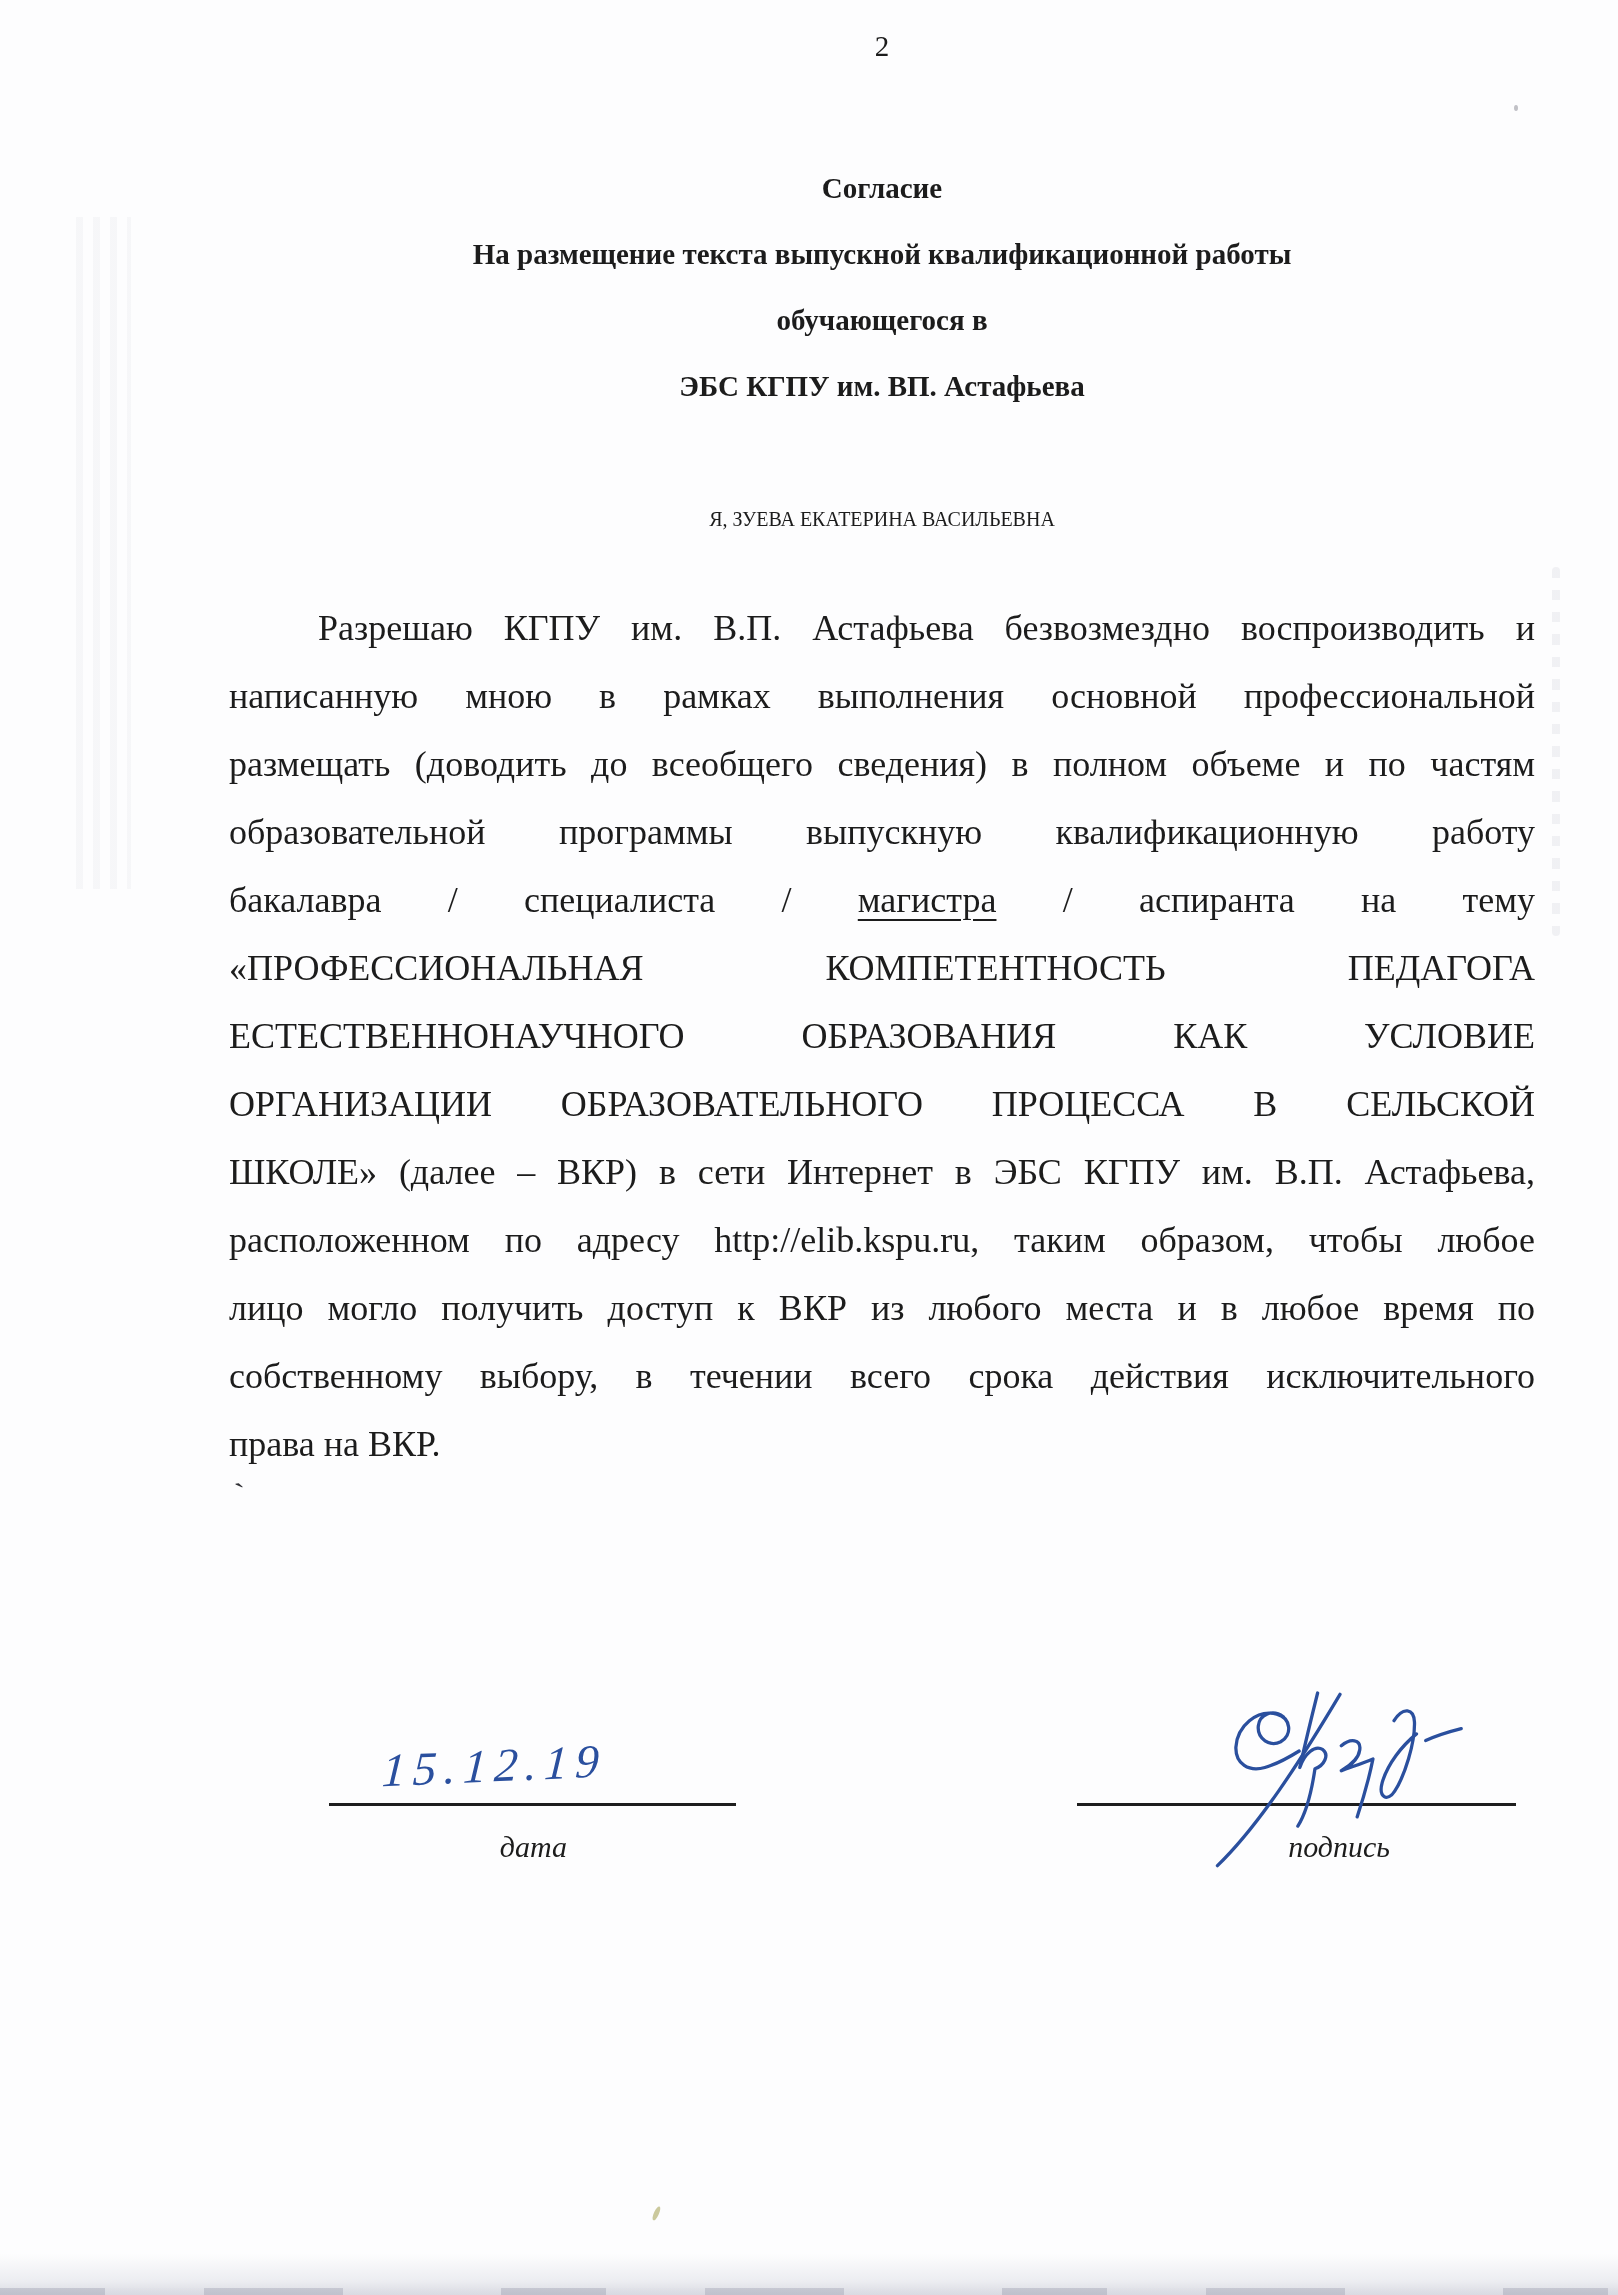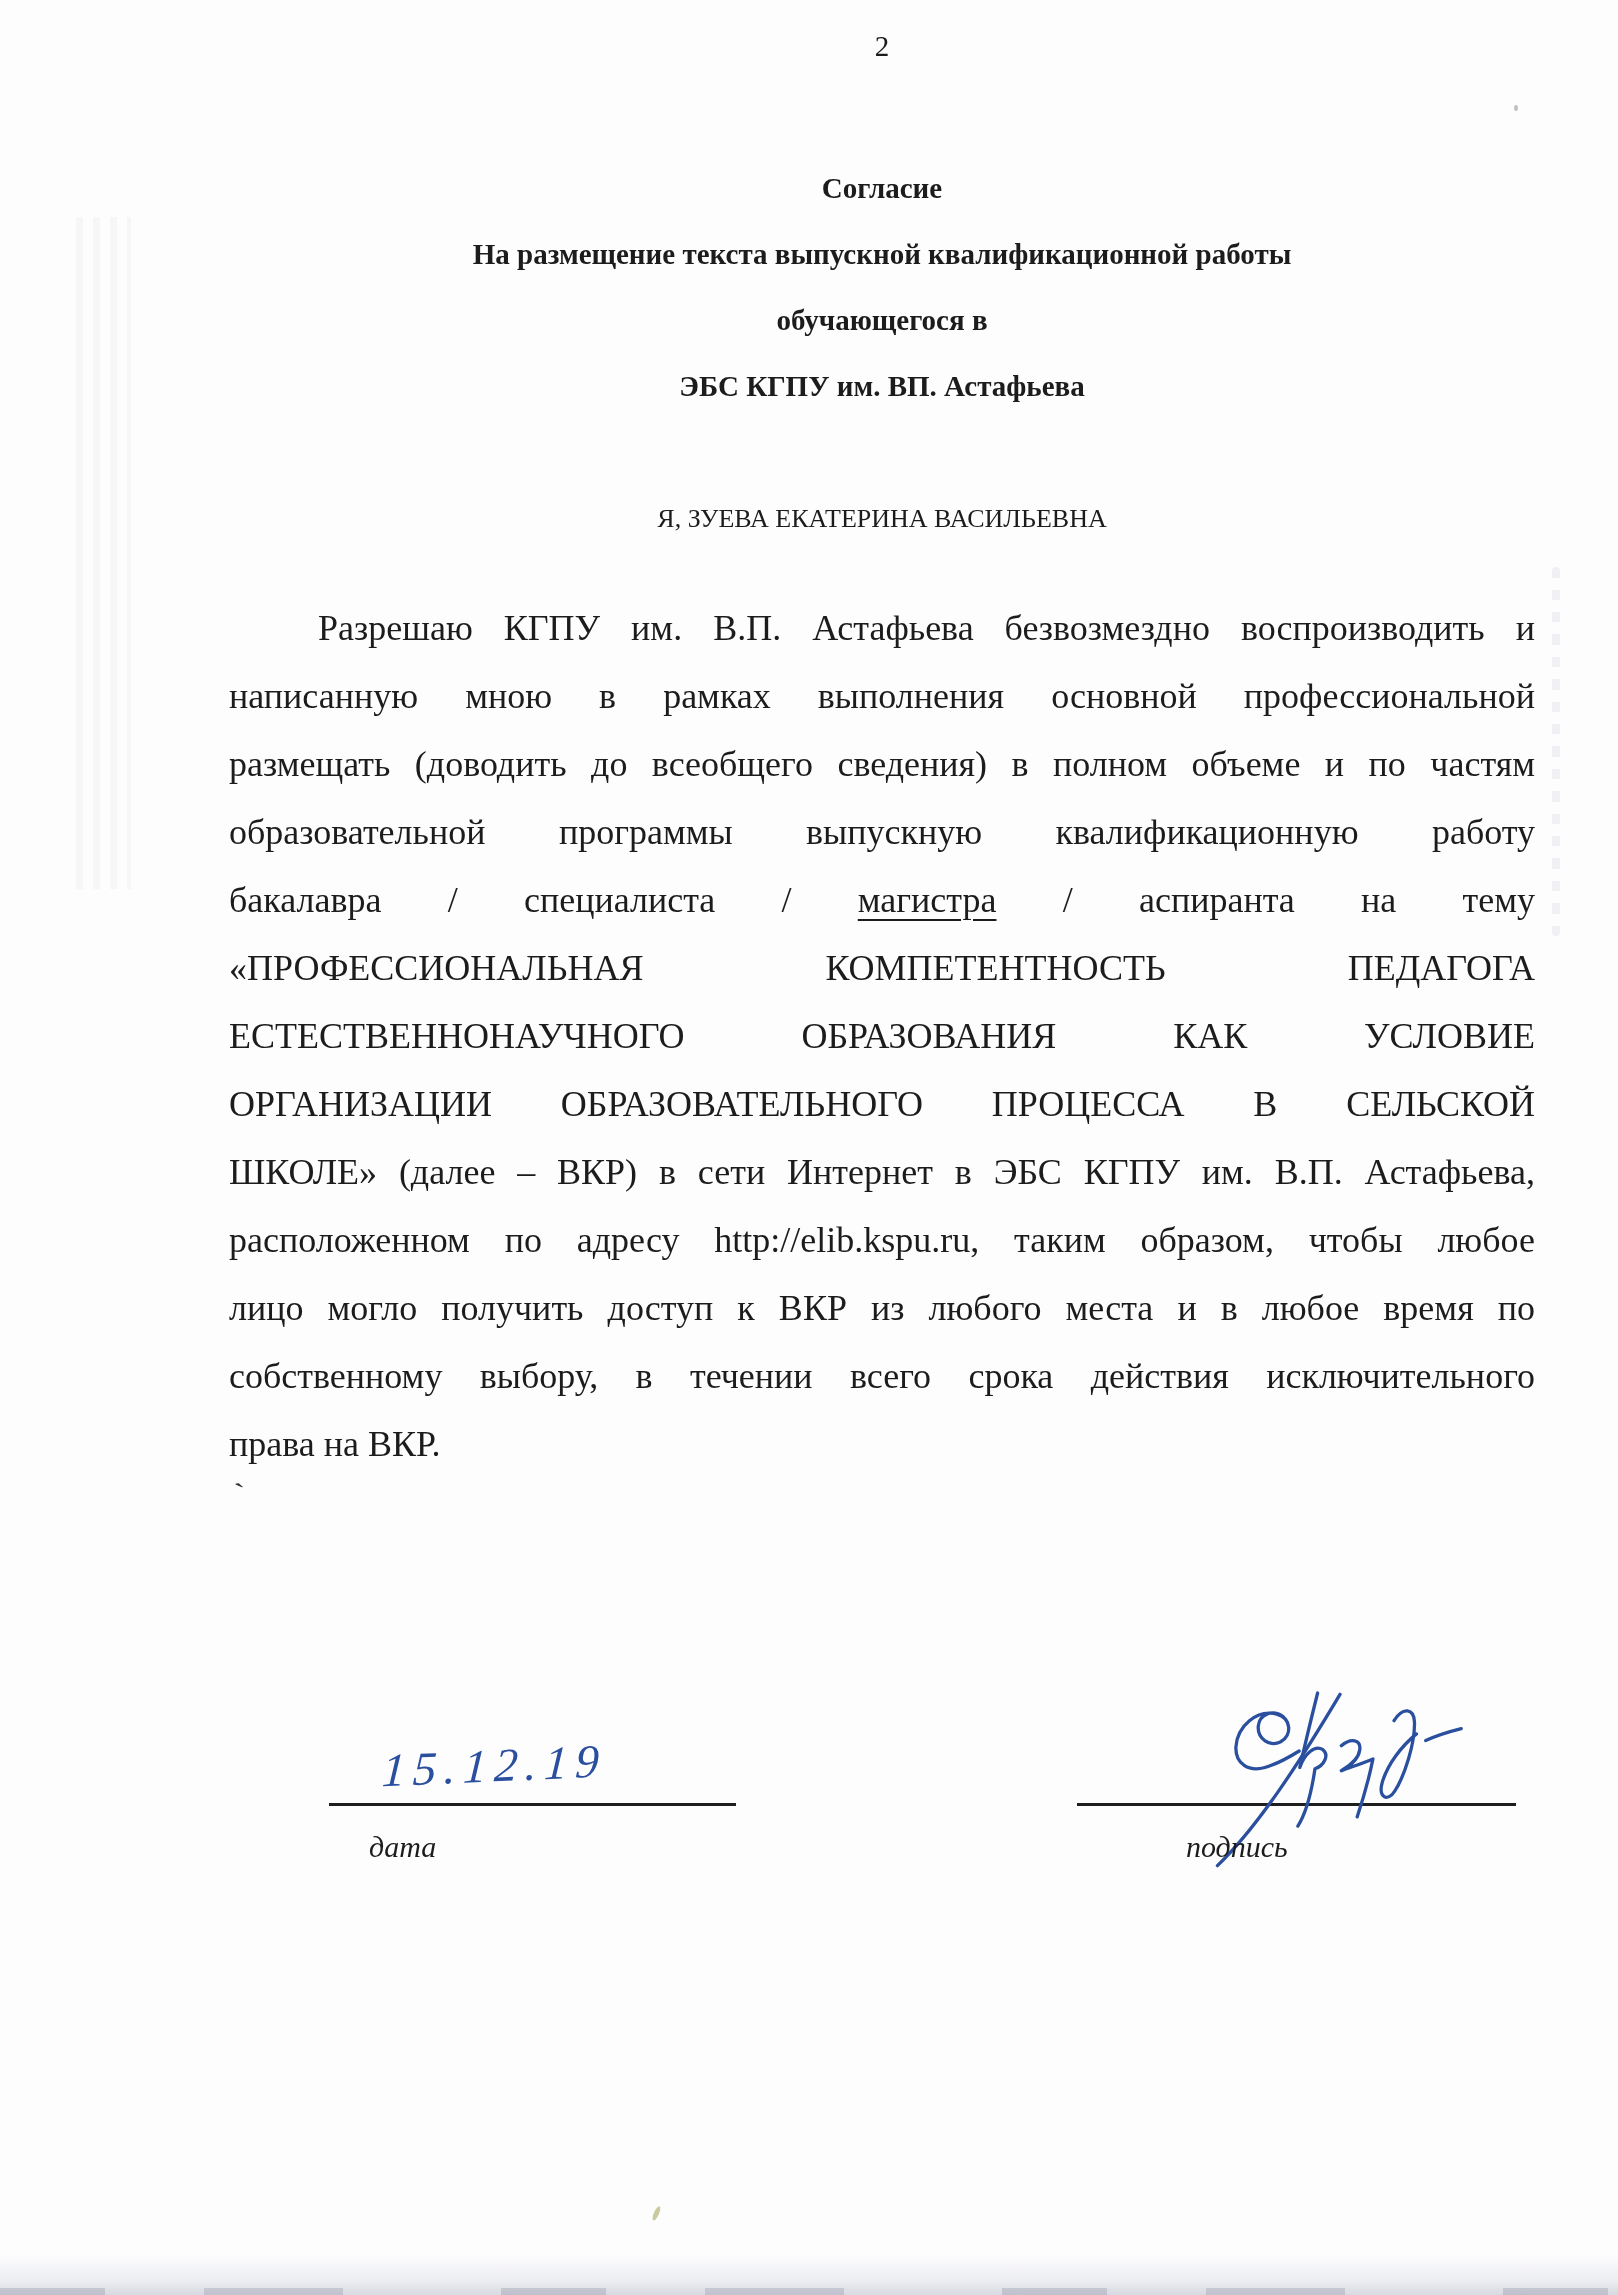--- a/index.html
+++ b/index.html
@@ -12,21 +12,21 @@
     color:var(--text,#1c1c1c);
   }
   .page-number{
     position:absolute;top:26px;left:229px;width:1306px;
     text-align:center;font-size:29px;line-height:40px;
   }
   .title-block{position:absolute;top:155px;left:229px;width:1306px;text-align:center;}
   .t-line{height:66px;line-height:66px;font-weight:700;font-size:29px;white-space:nowrap;}
   .declarant{
     position:absolute;top:486px;left:229px;width:1306px;
-    text-align:center;font-size:26px;line-height:66px;white-space:nowrap;
+    text-align:center;font-size:20px;line-height:66px;white-space:nowrap;
   }
   .body{position:absolute;left:229px;width:1306px;font-size:36px;}
   .para1{top:594px;}
   .para2{top:1486px;}
   .jl{height:68px;line-height:68px;text-align:justify;overflow:hidden;}
   .jl::after{content:"";display:inline-block;width:100%;height:0;vertical-align:top;}
   .jl.last{text-align:left;}
   .jl.last::after{content:none;}
   .jl.ind{text-indent:89px;}
   .u{text-decoration:underline;text-decoration-thickness:2px;text-underline-offset:6.6px;}
@@ -35,21 +35,21 @@
   .rule{position:absolute;height:3.3px;background:#1e1e1e;}
   .date-rule{left:329px;top:1803px;width:407px;}
   .sig-rule{left:1077px;top:1803px;width:439px;}
   .hw-date{
     position:absolute;left:382px;top:1737px;width:283px;
     font-size:47px;font-style:italic;letter-spacing:0.16em;
     color:var(--ink,#2a4f9e);
     transform:rotate(-2.5deg) skewX(-6deg);
     white-space:nowrap;
   }
-  .lbl{position:absolute;top:1825px;font-size:30px;font-style:italic;line-height:43px;text-align:left;}
+  .lbl{position:absolute;top:1825px;font-size:30px;font-style:italic;line-height:43px;text-align:right;}
   .date-lbl{left:369px;width:198px;}
   .sig-lbl{left:1186px;width:204px;}
   .sig-svg{position:absolute;left:1199px;top:1660px;width:369px;height:211px;}
   .sig-svg path{fill:none;stroke:var(--ink,#2a4f9e);stroke-width:5;stroke-linecap:round;stroke-linejoin:round;}
 
   
   .speck-comma{
     position:absolute;left:236px;top:1476px;
     font-size:32px;color:#2e2e33;transform:rotate(-12deg);
   }

